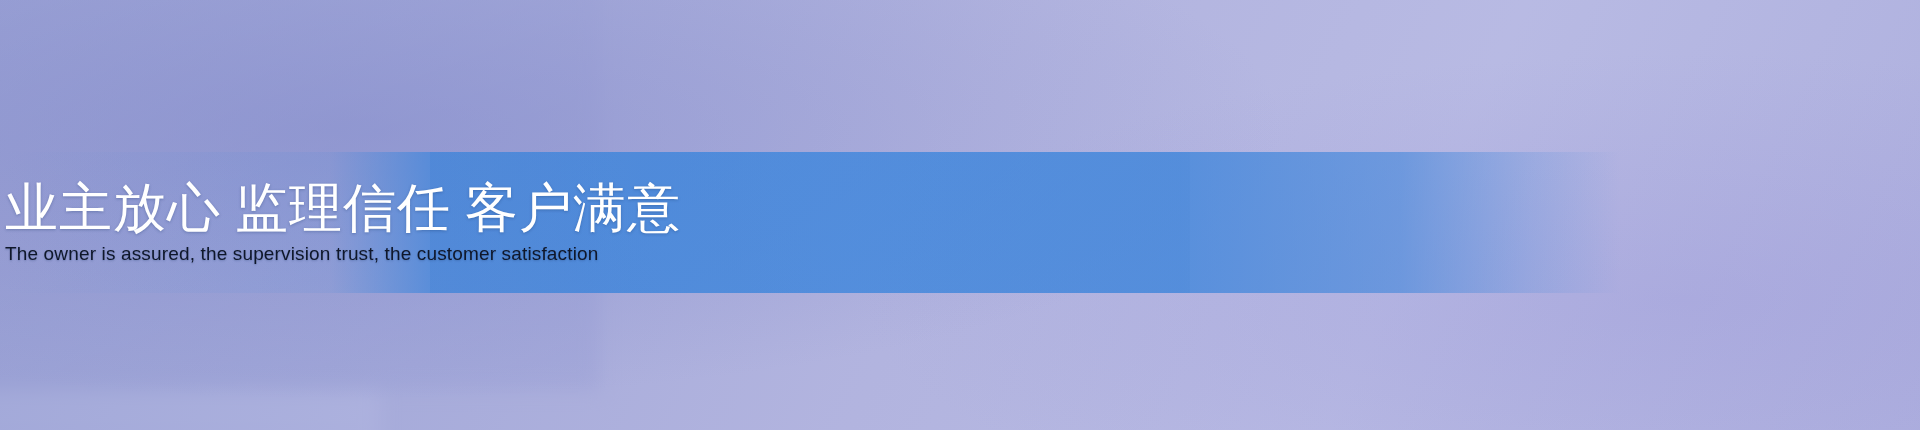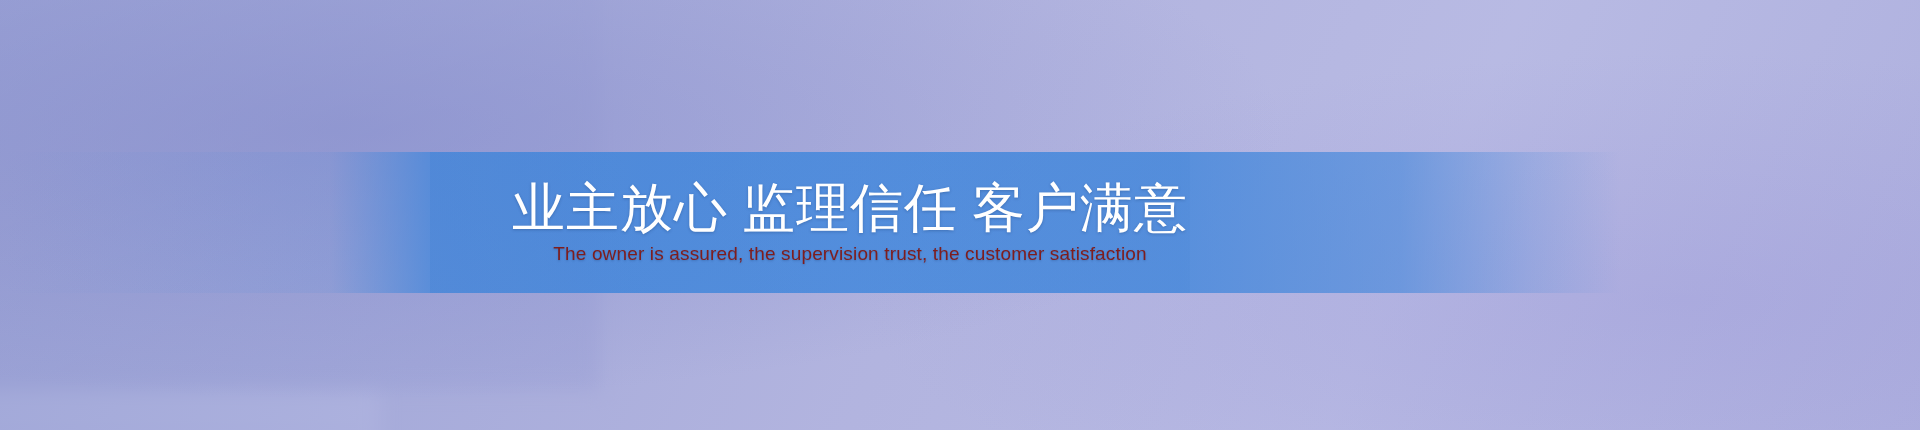--- a/index.html
+++ b/index.html
@@ -55,32 +55,32 @@
       rgba(66,135,219,0) 1620px);
   }
   .band-core {
     position:absolute; left:430px; top:152px; width:760px; height:141px;
     background:linear-gradient(90deg, rgba(58,126,212,.26), rgba(74,139,222,.30) 55%, rgba(66,132,216,.18));
   }
 
   
   .text-wrap {
     position:absolute; left:0; top:152px; width:1695px; height:141px;
-    display:flex; flex-direction:column; align-items:center; justify-content:center;
+    display:flex; flex-direction:column; justify-content:center;
     padding-left:5px;
   }
   .headline {
     font-size:53px; line-height:1.04; color:#ffffff; font-weight:400;
     letter-spacing:1px; white-space:nowrap;
     text-shadow:0 1px 3px rgba(20,50,100,.30);
     margin-bottom:7px;
   }
   .headline .gap { display:inline-block; width:14px; }
   .subline {
-    font-size:19px; color:#7f1d1d; font-weight:400; letter-spacing:.15px;
+    font-size:19px; color:#0f172a; font-weight:400; letter-spacing:.15px;
     white-space:nowrap; text-shadow:0 1px 2px rgba(20,50,100,.28);
   }
 </style>
 </head>
 <body>
 
 <div class="banner">
 
   <div class="photo">
     <div class="blurlayer">

